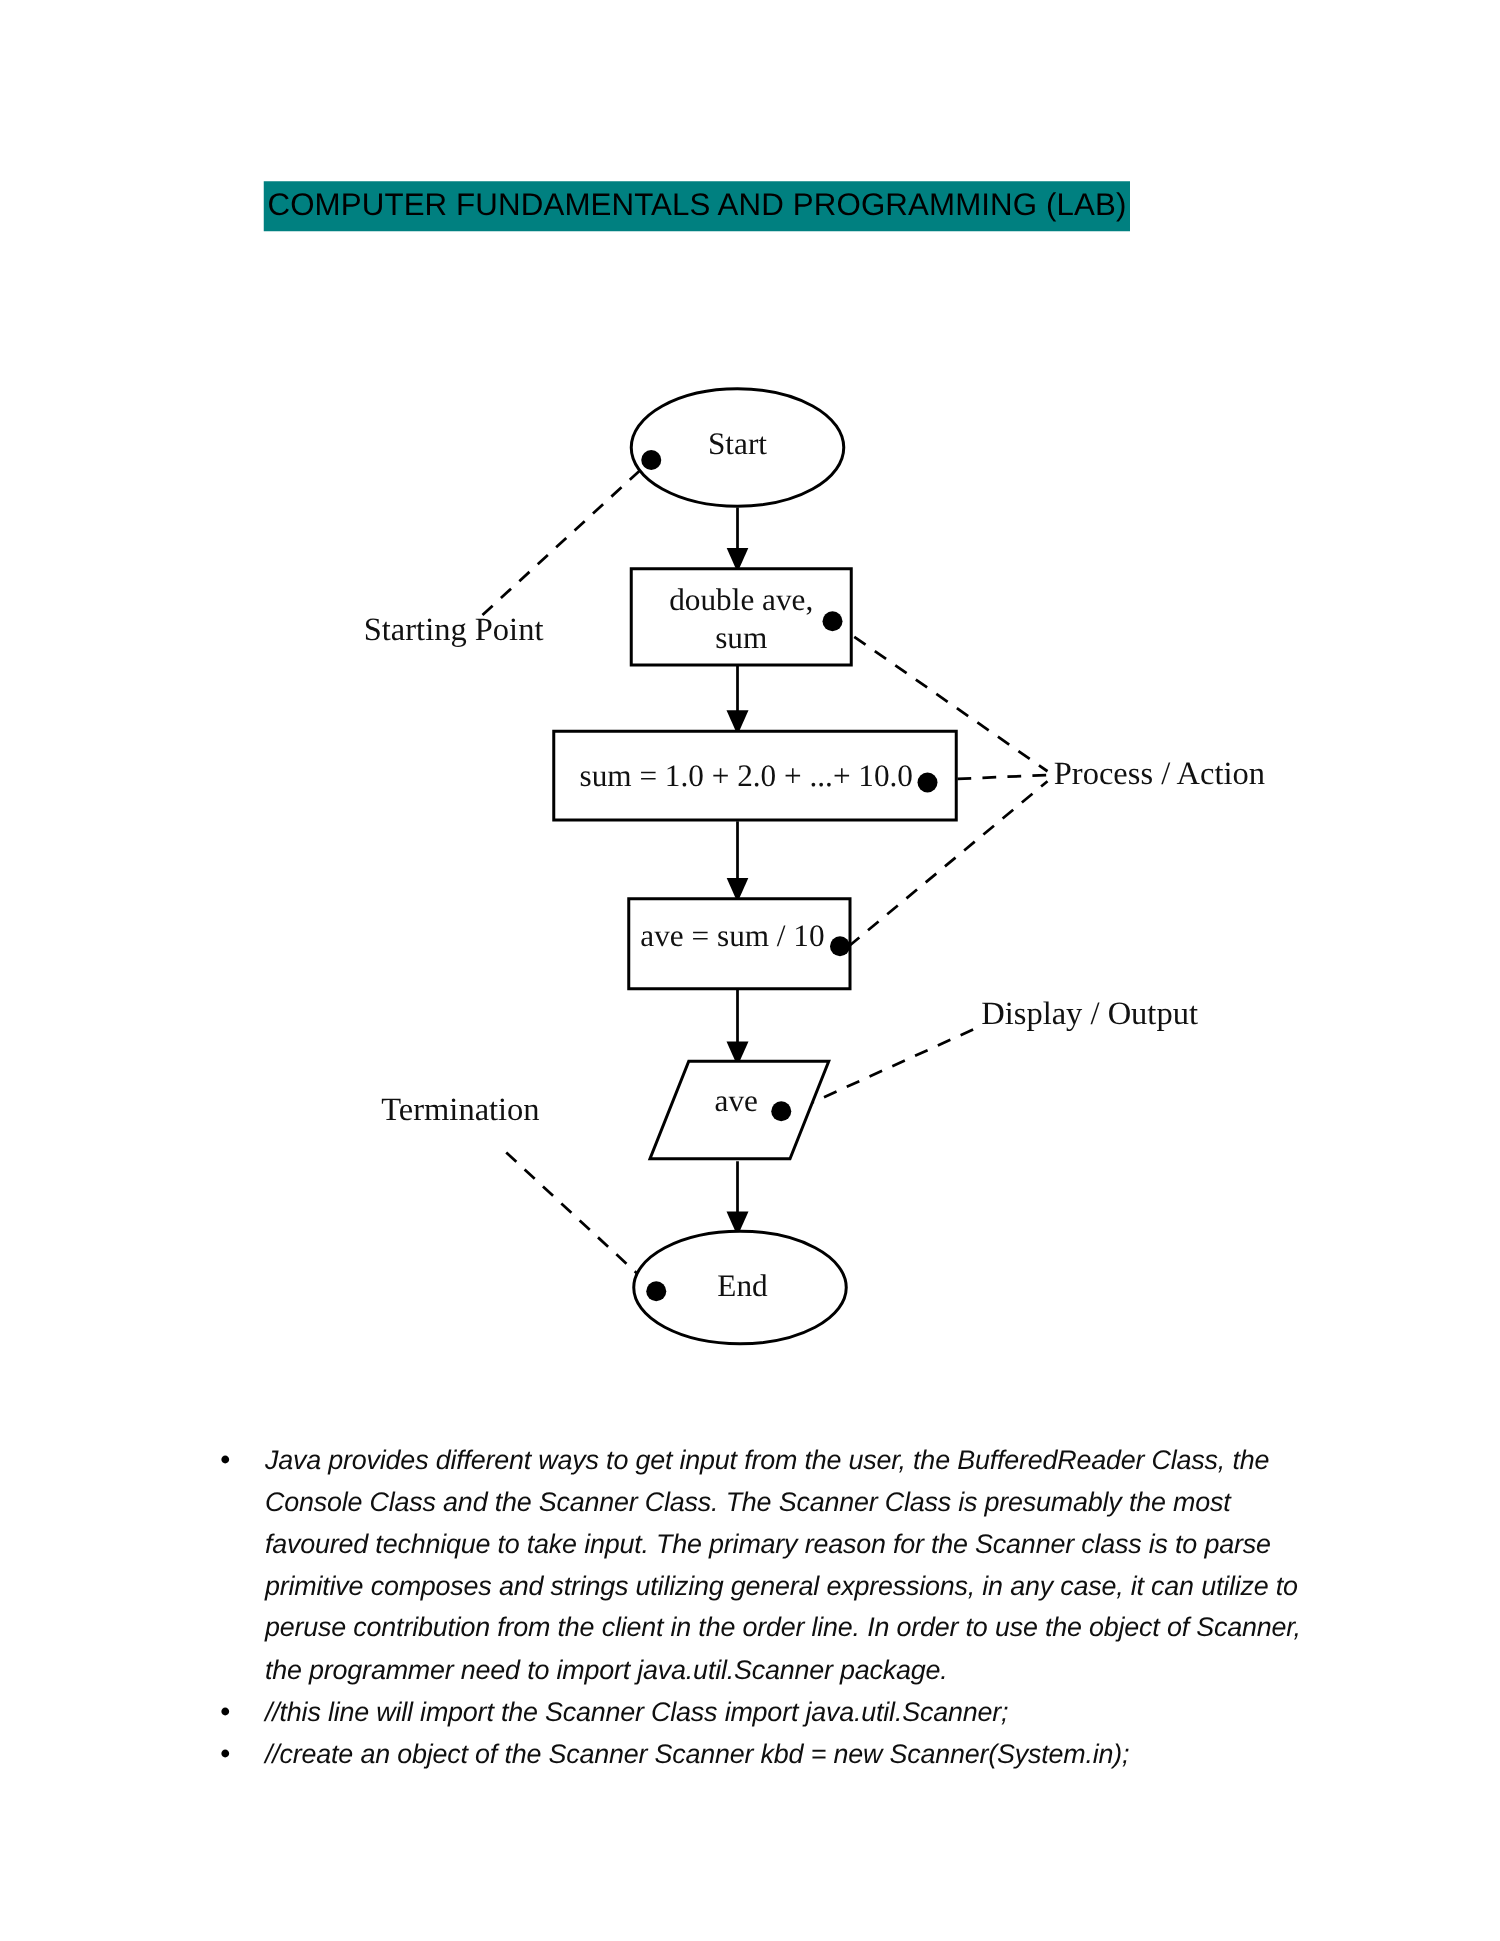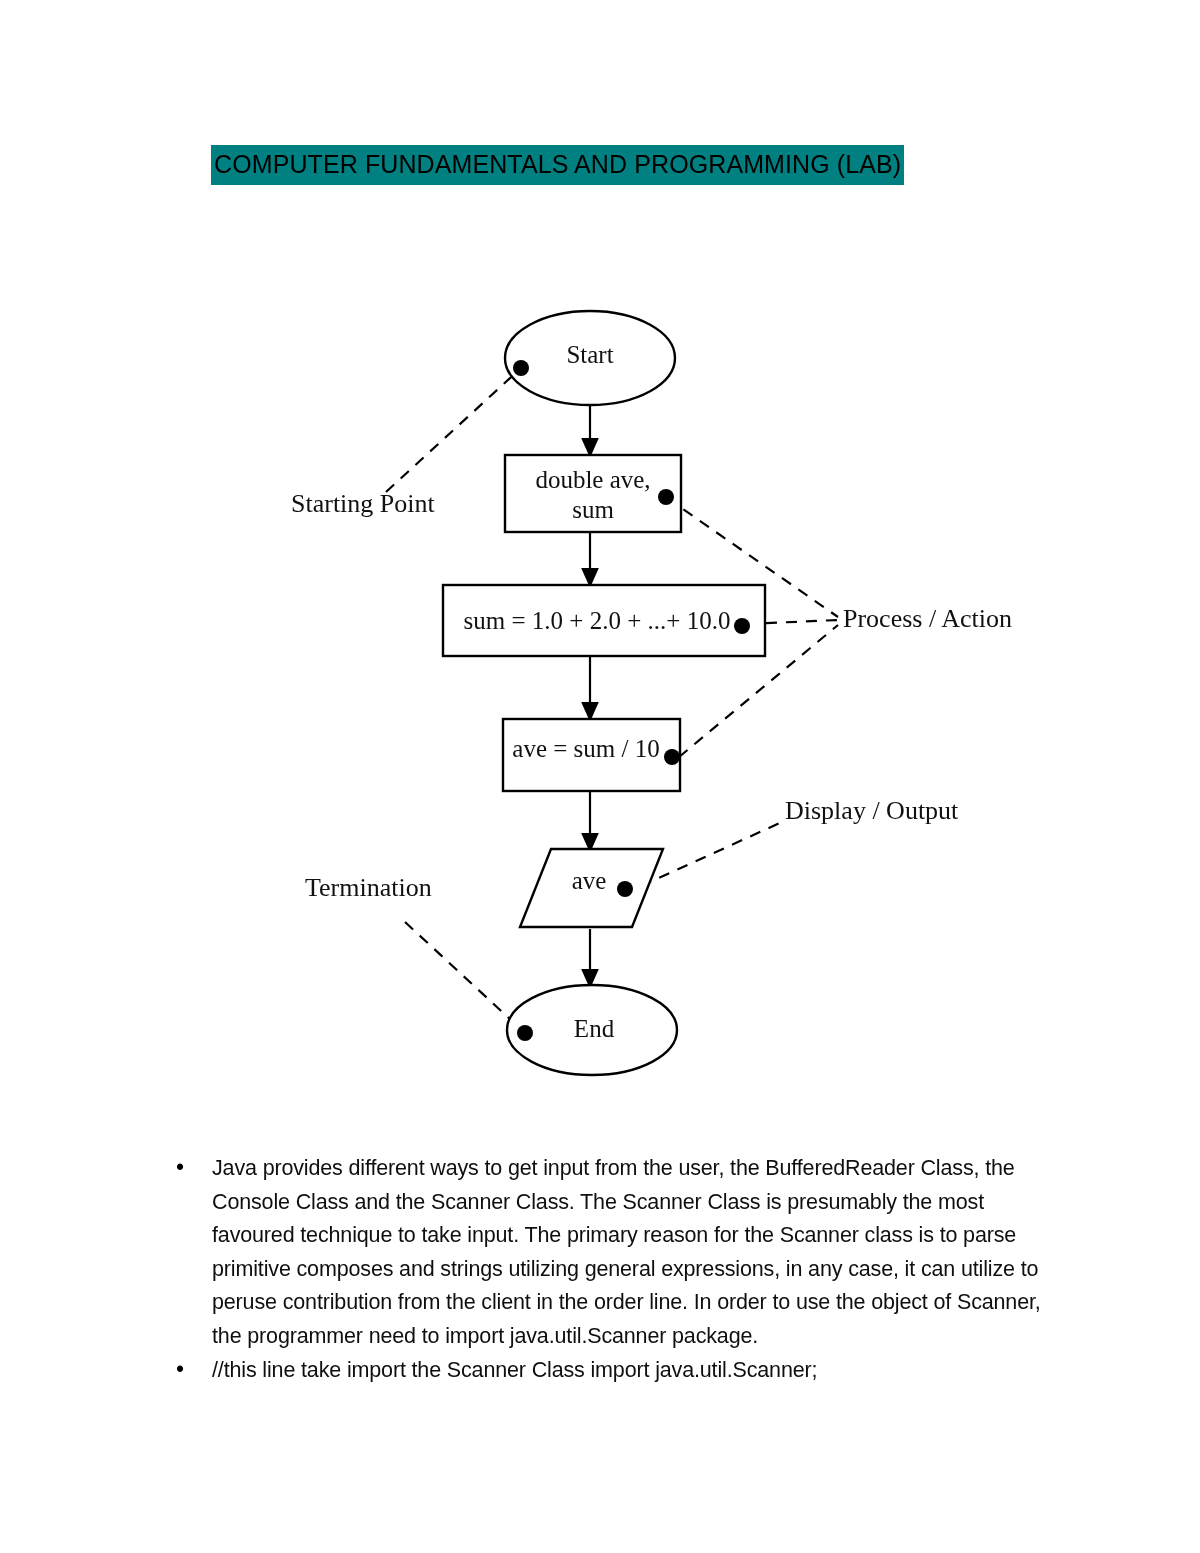--- a/index.html
+++ b/index.html
@@ -92,20 +92,21 @@
 
   
   .body-list {
     position: absolute;
     left: 160px;
     top: 1152px;
     width: 905px;
     margin: 0;
     padding: 0;
     list-style: none;
+    font-style: italic;
   }
   .body-list li {
     position: relative;
     padding-left: 52px;
     font-family: "Liberation Sans", sans-serif;
     font-size: 21.5px;
     line-height: 33.6px;
     color: #0f0f0f;
     text-align: left;
     letter-spacing: -0.15px;
@@ -176,16 +177,17 @@
 
       <text class="fc-label" x="291" y="512" text-anchor="start">Starting Point</text>
       <text class="fc-label" x="843" y="627" text-anchor="start">Process / Action</text>
       <text class="fc-label" x="785" y="819" text-anchor="start">Display / Output</text>
       <text class="fc-label" x="305" y="896" text-anchor="start">Termination</text>
     </svg>
   </div>
 
   <ul class="body-list">
     <li>Java provides different ways to get input from the user, the BufferedReader Class, the Console Class and the Scanner Class. The Scanner Class is presumably the most favoured technique to take input. The primary reason for the Scanner class is to parse primitive composes and strings utilizing general expressions, in any case, it can utilize to peruse contribution from the client in the order line. In order to use the object of Scanner, the programmer need to import java.util.Scanner package.</li>
-    <li>//this line take import the Scanner Class import java.util.Scanner;</li>
+    <li>//this line will import the Scanner Class import java.util.Scanner;</li>
+    <li>//create an object of the Scanner Scanner kbd = new Scanner(System.in);</li>
   </ul>
 
 </div>
 
 </body></html>

